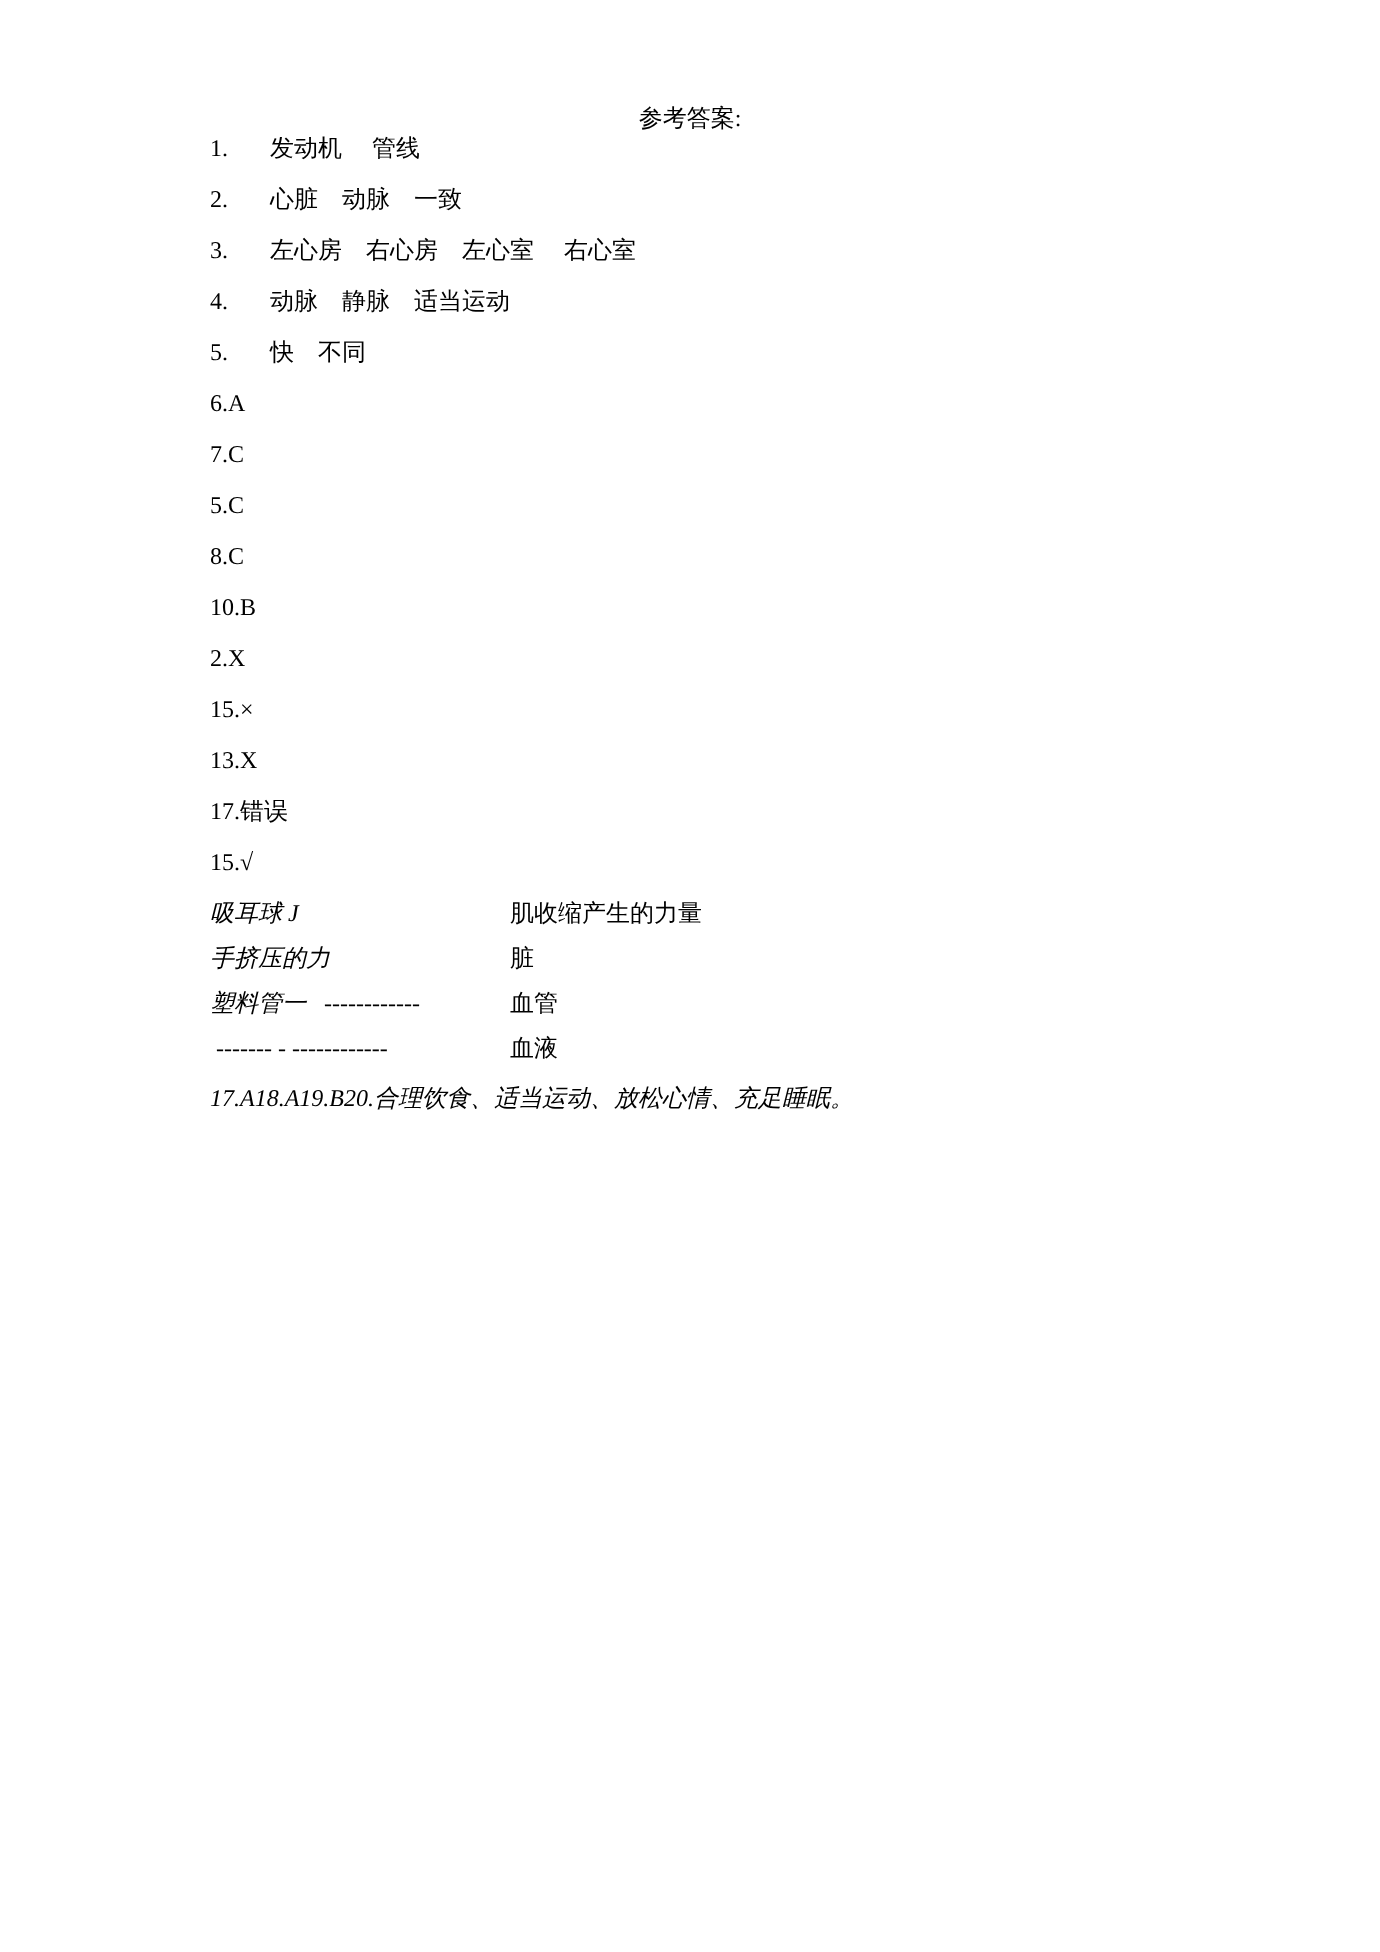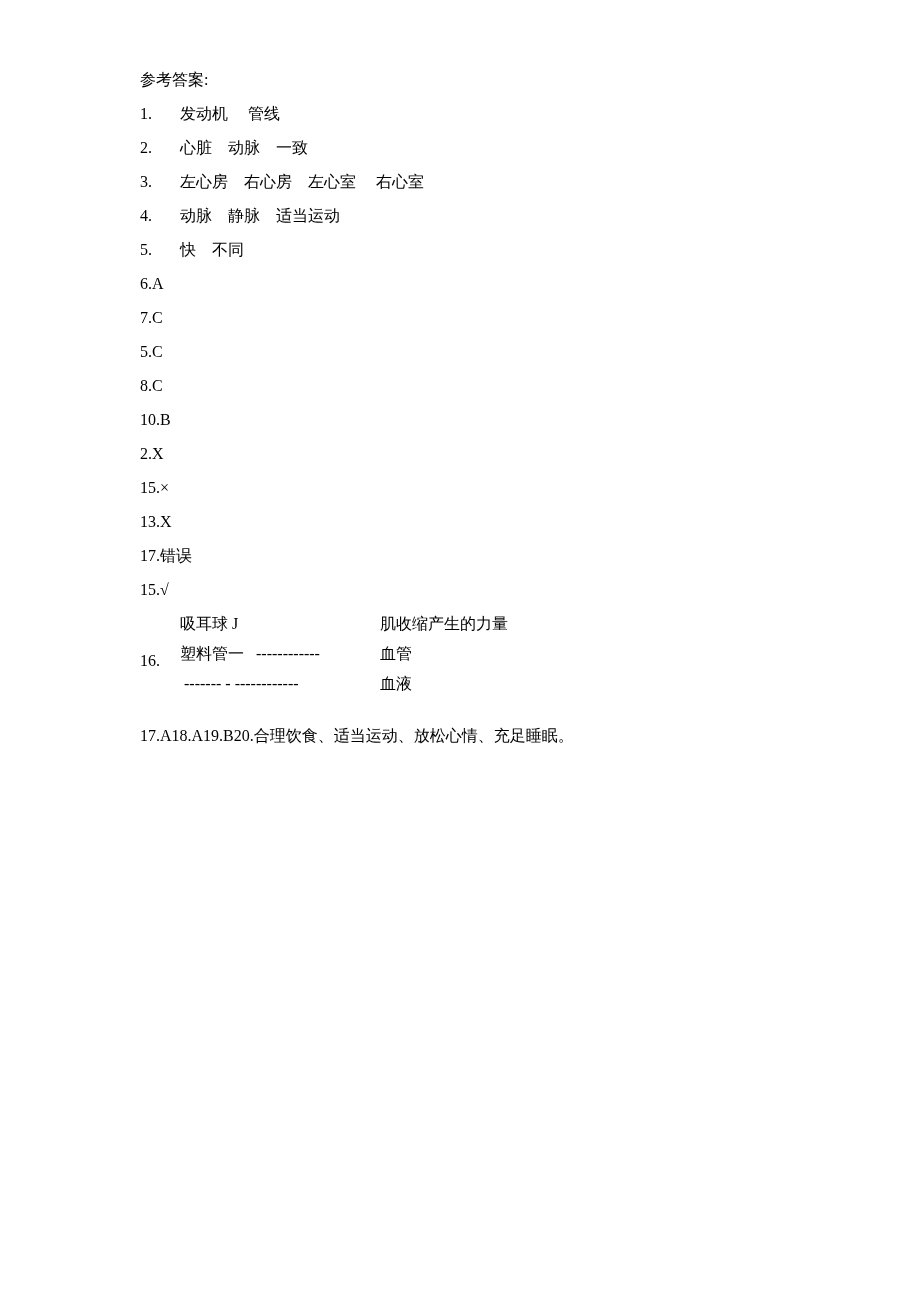--- a/index.html
+++ b/index.html
@@ -7,40 +7,40 @@
       background: #ffffff;
       font-family: "SimSun", "宋体", serif;
       font-size: 16px;
       color: #000000;
       width: 920px;
       height: 1301px;
       padding: 72px 140px 0 140px;
       line-height: 1.0;
     }
     .title {
-      text-align: left;
-      margin-bottom: 18px;
+      text-align: center;
+      margin-bottom: 4px;
     }
     .line {
       margin-bottom: 18px;
       white-space: pre;
     }
     .q16-row { display: flex; }
     .q16-num {
       width: 40px;
       display: flex;
       align-items: center;
     }
     .q16-body { flex: 1; }
     .q16-line {
       margin-bottom: 14px;
       white-space: pre;
       display: flex;
     }
-    .q16-left { display: inline-block; width: 200px; }
+    .q16-left { display: inline-block; width: 200px; font-style: italic; }
     .q16-right { display: inline-block; }
   </style>
 </head>
 <body>
 
 <div class="title">参考答案:</div>
 
 <div class="line"><span>1.</span>       <span>发动机</span>     <span>管线</span></div>
 
 <div class="line"><span>2.</span>       <span>心脏</span>    <span>动脉</span>    <span>一致</span></div>
@@ -56,21 +56,21 @@
 <div class="line">5.C</div>
 <div class="line">8.C</div>
 <div class="line">10.B</div>
 <div class="line">2.X</div>
 <div class="line">15.×</div>
 <div class="line">13.X</div>
 <div class="line">17.错误</div>
 <div class="line">15.√</div>
 
 <div class="q16-row">
-  <div class="q16-num">16.</div>
   <div class="q16-body">
     <div class="q16-line"><span class="q16-left">吸耳球 J</span><span class="q16-right">肌收缩产生的力量</span></div>
+    <div class="q16-line"><span class="q16-left">手挤压的力</span><span class="q16-right">脏</span></div>
     <div class="q16-line"><span class="q16-left">塑料管一   ------------</span><span class="q16-right">血管</span></div>
     <div class="q16-line"><span class="q16-left"> ------- - ------------</span><span class="q16-right">血液</span></div>
   </div>
 </div>
 
-<div class="line" style="margin-top:22px;">17.A18.A19.B20.合理饮食、适当运动、放松心情、充足睡眠。</div>
+<div class="line" style="margin-top:3px;font-style:italic;">17.A18.A19.B20.合理饮食、适当运动、放松心情、充足睡眠。</div>
 
 </body></html>

